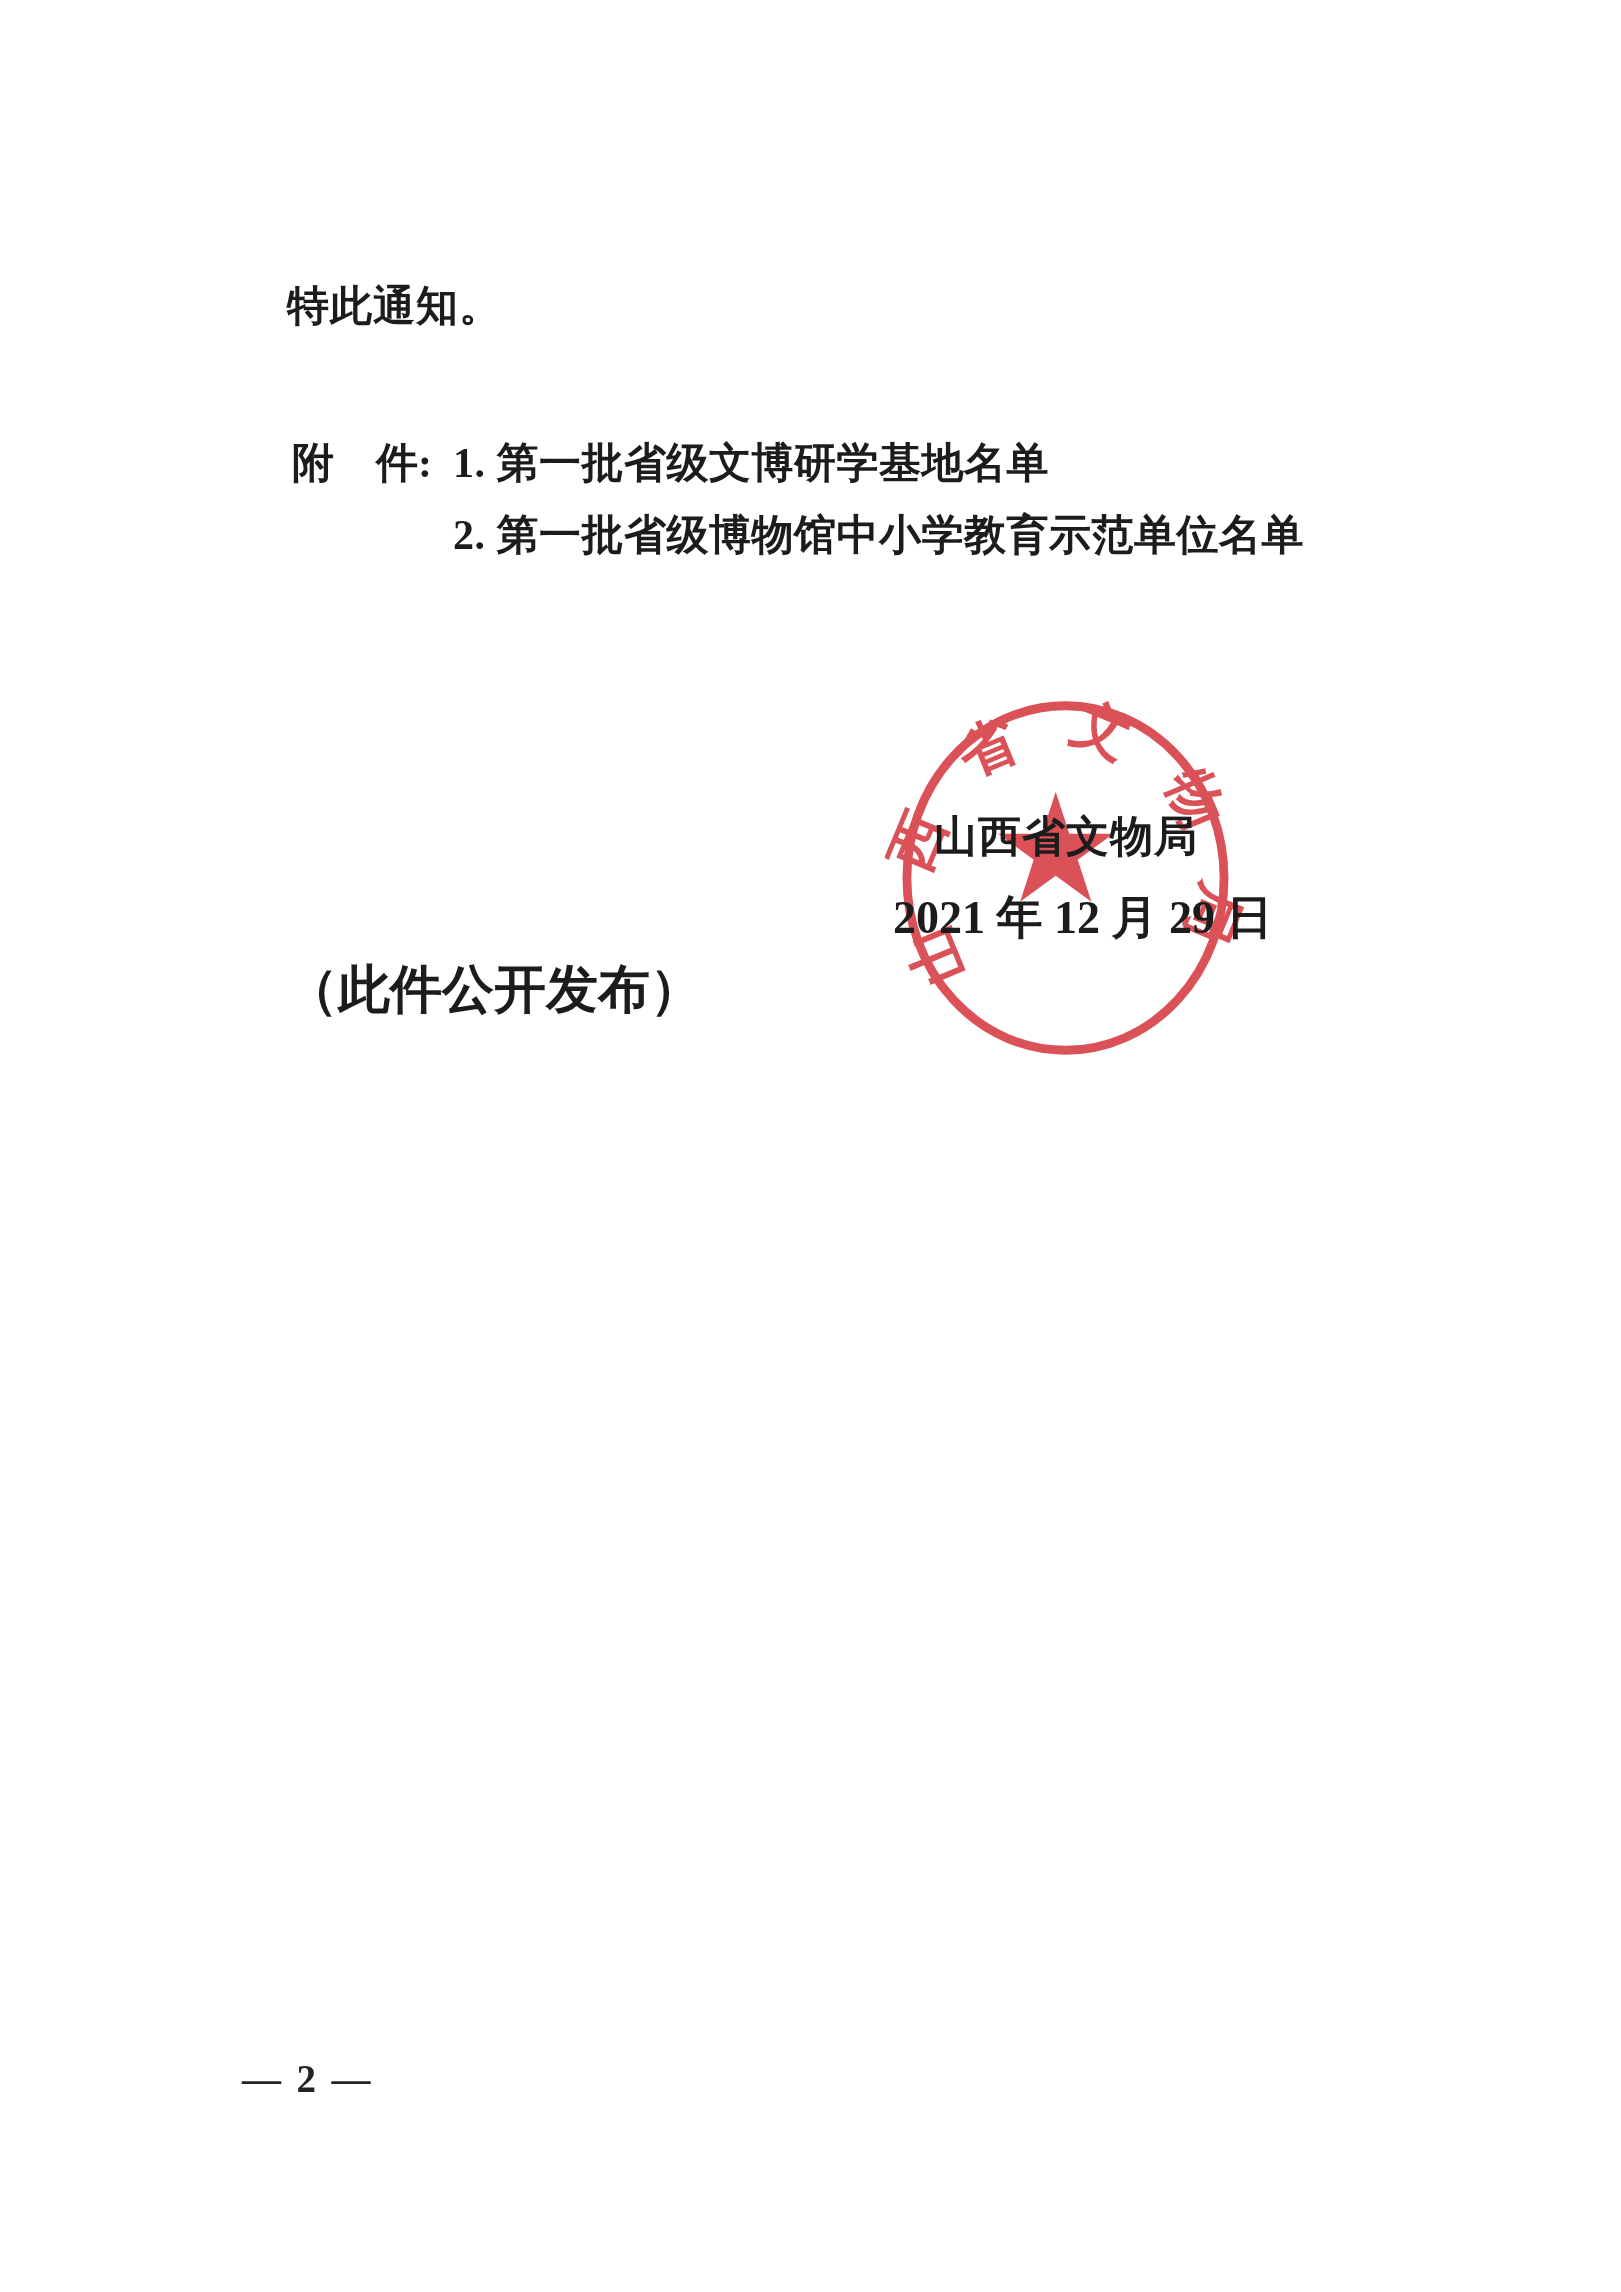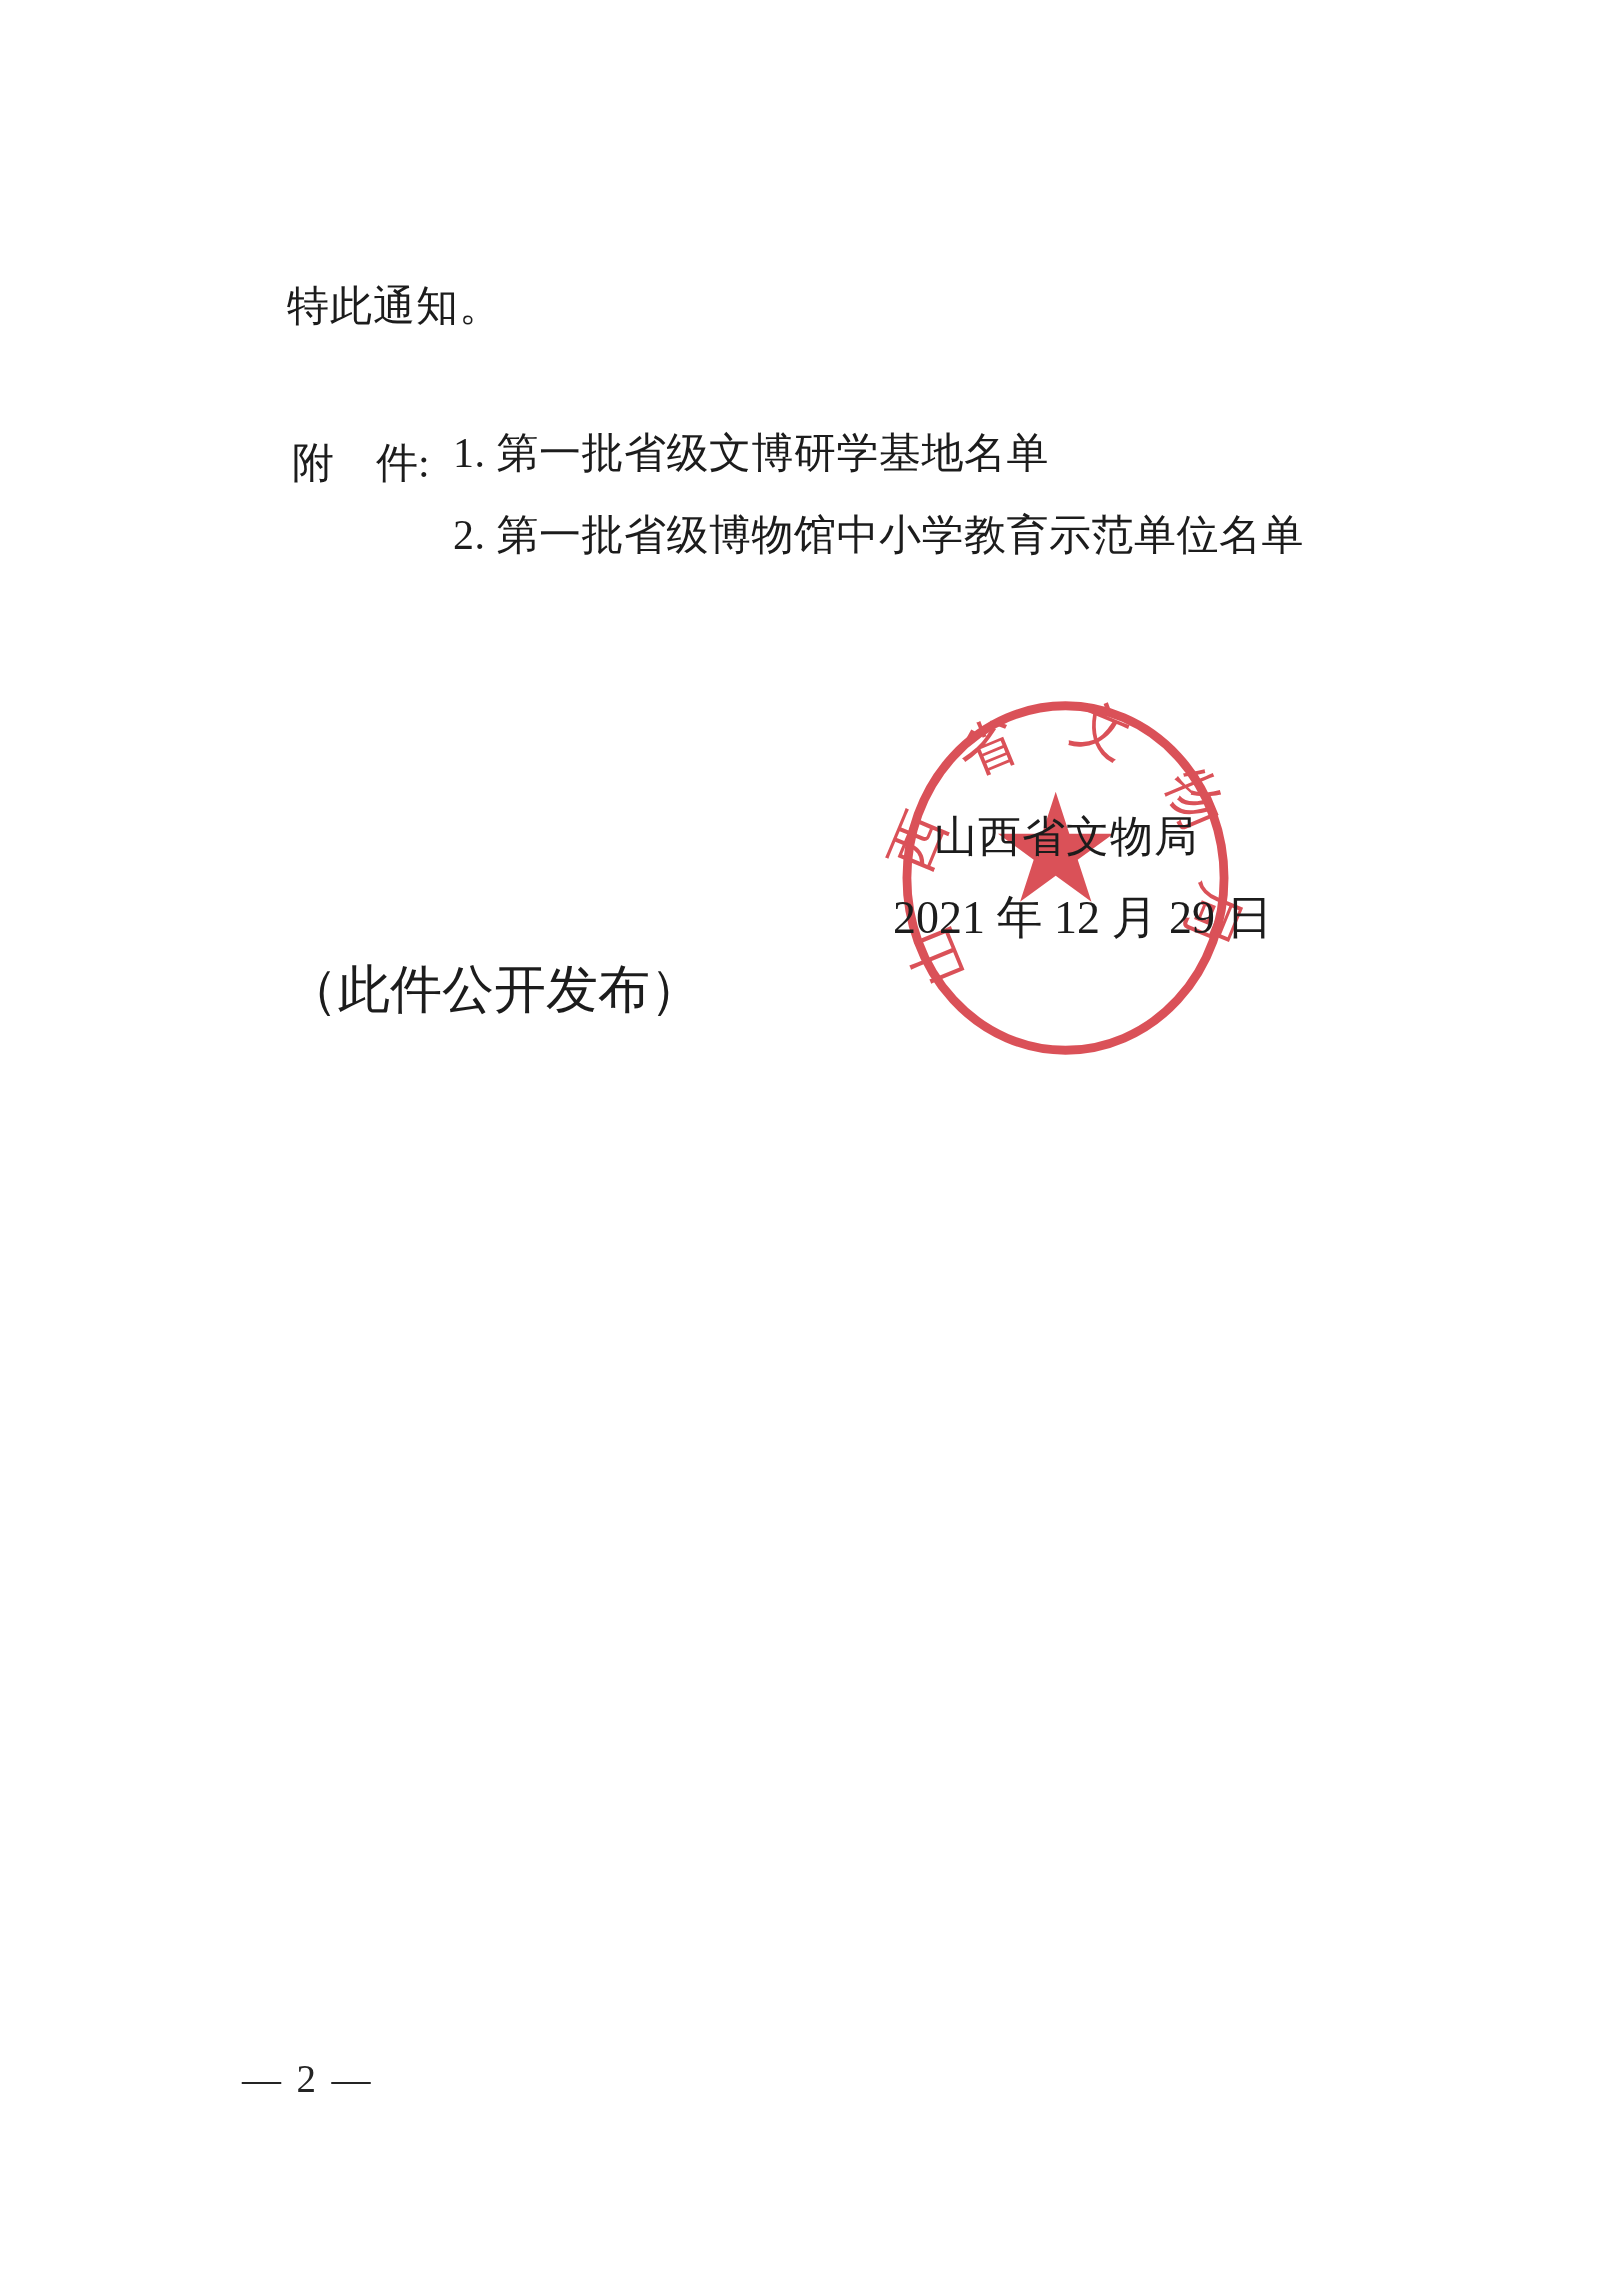--- a/index.html
+++ b/index.html
@@ -5,30 +5,31 @@
   * { margin: 0; padding: 0; box-sizing: border-box; }
   html, body { background: #ffffff; }
   .page {
     position: relative;
     width: 1621px;
     height: 2274px;
     background: #ffffff;
     overflow: hidden;
     font-family: "Liberation Serif", "DejaVu Serif", serif;
     color: #1c1c1c;
+    font-weight: bold;
   }
   .abs {
     position: absolute;
     line-height: 1;
     white-space: pre;
     z-index: 3;
   }
   .closing      { left: 287px;  top: 285px;  font-size: 42px; letter-spacing: 1px; }
   .att-label    { left: 292px;  top: 442px;  font-size: 42px; }
-  .att-item-1   { left: 453px;  top: 432px;  font-size: 42px; letter-spacing: 0.5px; }
+  .att-item-1   { left: 453px;  top: 442px;  font-size: 42px; letter-spacing: 0.5px; }
   .att-item-2   { left: 453px;  top: 514px;  font-size: 42px; letter-spacing: 0.5px; }
   .att-item-3   { left: 453px;  top: 588px;  font-size: 42px; letter-spacing: 0.5px; }
   .sig-org      { left: 934px;  top: 815px;  font-size: 43px; letter-spacing: 1px; }
   .sig-date     { left: 893px;  top: 895px;  font-size: 46px; }
   .public-note  { left: 286px;  top: 964px;  font-size: 52px; }
   .page-number  { left: 242px;  top: 2059px; font-size: 39px; letter-spacing: 2.9px; color: #242424; }
   .seal {
     position: absolute;
     left: 885px;
     top: 693px;

